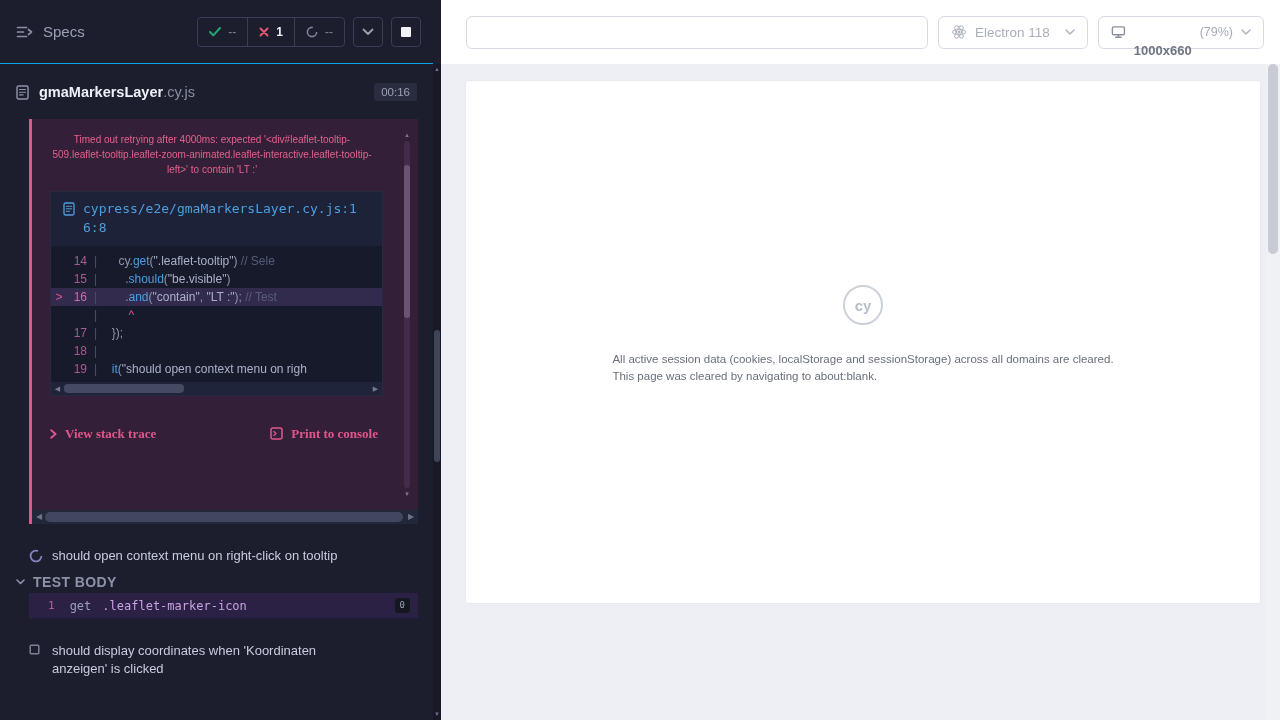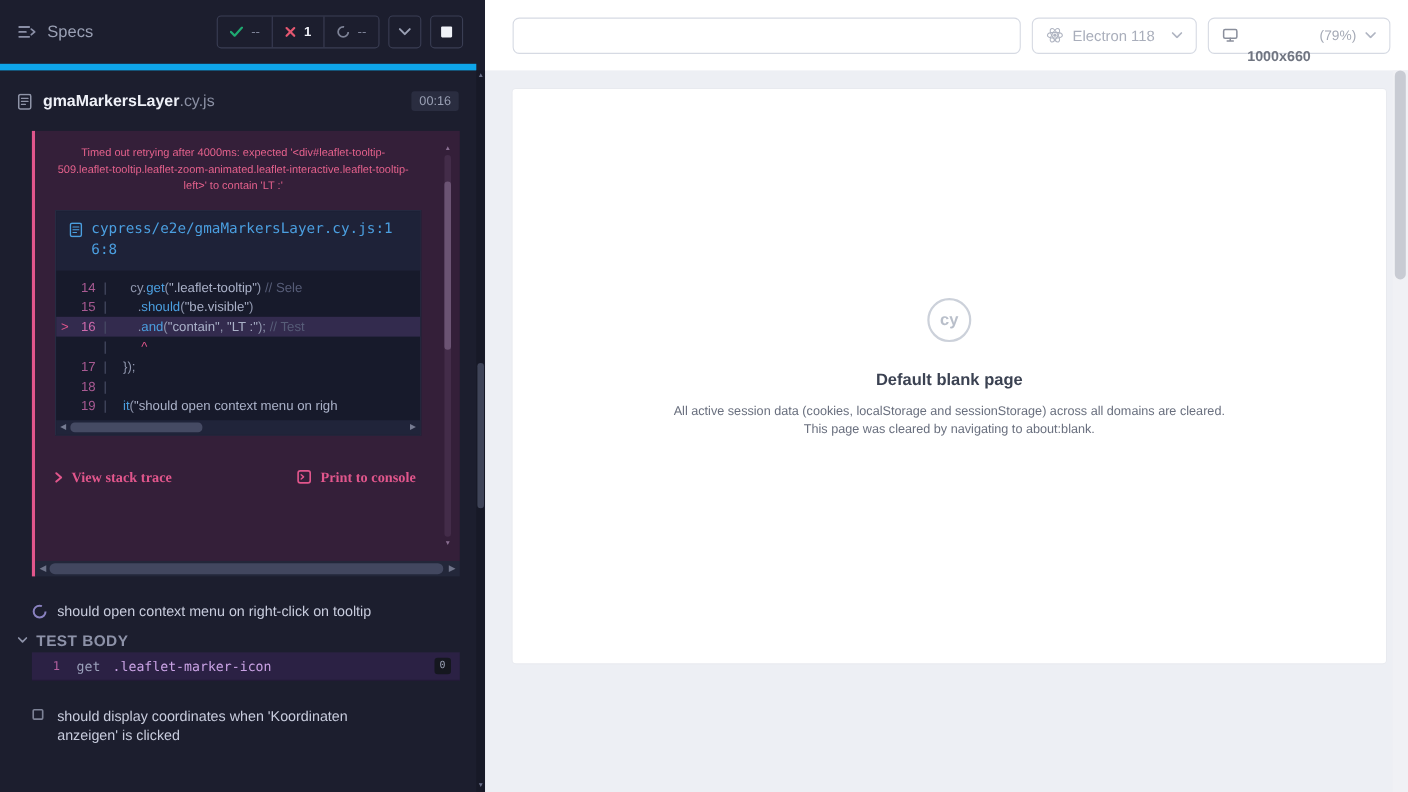--- a/index.html
+++ b/index.html
@@ -1,21 +1,21 @@
 <!DOCTYPE html>
 <html style="--accent-pink: #e1568c; --accent-green: #1fa971; --accent-red: #e45770; --link-blue: #4b9fe0; --sidebar-bg: #1c1e2e; --error-bg: #341f39; --code-bg: #171a2b; --main-bg: #edeff4;"><head>
 <meta charset="utf-8">
 <style>
   * { margin:0; padding:0; box-sizing:border-box; }
   body { font-family:"Liberation Sans", sans-serif; background:#fff; }
   .app { position:relative; width:1280px; height:720px; overflow:hidden; background:var(--main-bg,#edeff4); }
 
   
   .sidebar { position:absolute; left:0; top:0; width:441px; height:720px; background:var(--sidebar-bg,#1c1e2e); }
-  .rep-header { position:absolute; left:0; top:0; width:433px; height:64px; display:flex; align-items:center; padding:0 12px 0 16px; border-bottom:6px solid #0ea5e9; }
+  .rep-header { position:absolute; left:0; top:0; width:433px; height:64px; display:flex; align-items:center; padding:0 12px 0 16px; border-bottom:1px solid #0ea5e9; }
   .specs-toggle { display:flex; align-items:center; gap:10px; color:#9aa0b4; font-size:15px; cursor:pointer; }
   .stats-group { margin-left:auto; display:flex; align-items:stretch; border:1px solid #3a3e54; border-radius:4px; height:30px; }
   .stat { display:flex; align-items:center; gap:7px; padding:0 11px; font-size:12px; color:#7e8398; }
   .stat + .stat { border-left:1px solid #3a3e54; }
   .stat .ic { display:flex; align-items:center; }
   .stat.passed .ic { color:var(--accent-green,#1fa971); }
   .stat.failed .ic { color:var(--accent-red,#e45770); }
   .stat.pending .ic { color:#7d8296; }
   .stat.failed .stat-val { color:#f0f2f8; font-weight:700; }
   .icon-btn { width:30px; height:30px; margin-left:8px; border:1px solid #3a3e54; border-radius:4px; background:transparent; display:flex; align-items:center; justify-content:center; cursor:pointer; }
@@ -79,21 +79,21 @@
   .topbar { position:absolute; left:0; top:0; width:839px; height:64px; background:#fff; display:flex; align-items:center; gap:10px; padding:0 16px 0 25px; }
   .url-input { width:462px; height:33px; border:1px solid #d6dae3; border-radius:6px; background:#fff; font-size:13px; padding:0 12px; color:#3e4554; outline:none; font-family:"Liberation Sans",sans-serif; }
   .pill { height:33px; border:1px solid #d6dae3; border-radius:6px; display:flex; align-items:center; gap:8px; padding:0 12px; background:#fff; cursor:pointer; }
   .browser-pill { width:150px; color:#a9aebb; font-size:13.5px; }
   .browser-pill .chev, .viewport-pill .chev { margin-left:auto; display:flex; }
   .viewport-pill { width:166px; }
   .vp-size { color:#6f7480; font-weight:700; font-size:13px;margin-top:36px; }
   .vp-scale { color:#a5aab6; font-size:12.5px; }
 
   .aut { position:absolute; left:25px; top:81px; width:794px; height:522px; background:#fff; border-radius:3px; display:flex; align-items:center; justify-content:center; box-shadow:0 0 0 1px rgba(0,0,0,0.02); }
-  .blank-content { text-align:center; margin-top:-14px; }
+  .blank-content { margin-top:-14px; }
   .cy-logo { width:40px; height:40px; border:2px solid #ccd1da; border-radius:50%; display:flex; align-items:center; justify-content:center; margin:0 auto 26px; color:#b9bfca; font-size:15px; font-weight:600; }
   .blank-title { font-size:15px; font-weight:700; color:#3b4252; margin-bottom:12px; }
   .blank-line { font-size:11.5px; color:#696f7e; line-height:1.45; }
 
   .win-vscroll { position:absolute; right:0; top:64px; bottom:0; width:14px; background:#f0f1f5; cursor:pointer; }
   .win-vscroll .thumb { position:absolute; top:0; left:2px; right:2px; height:190px; background:#c8cbd3; border-radius:7px; }
 </style>
 </head>
 <body>
 
@@ -292,21 +292,20 @@
             </svg>
         </span>
       </div>
     </div>
 
     <div class="aut">
       <div class="blank-content">
         <div class="cy-logo">
           <span>cy</span>
         </div>
-        <div class="blank-title">Default blank page</div>
         <div class="blank-line">All active session data (cookies, localStorage and sessionStorage) across all domains are cleared.</div>
         <div class="blank-line">This page was cleared by navigating to about:blank.</div>
       </div>
     </div>
 
     <div class="win-vscroll">
       <div class="thumb"></div>
     </div>
   </main>
 </div>

